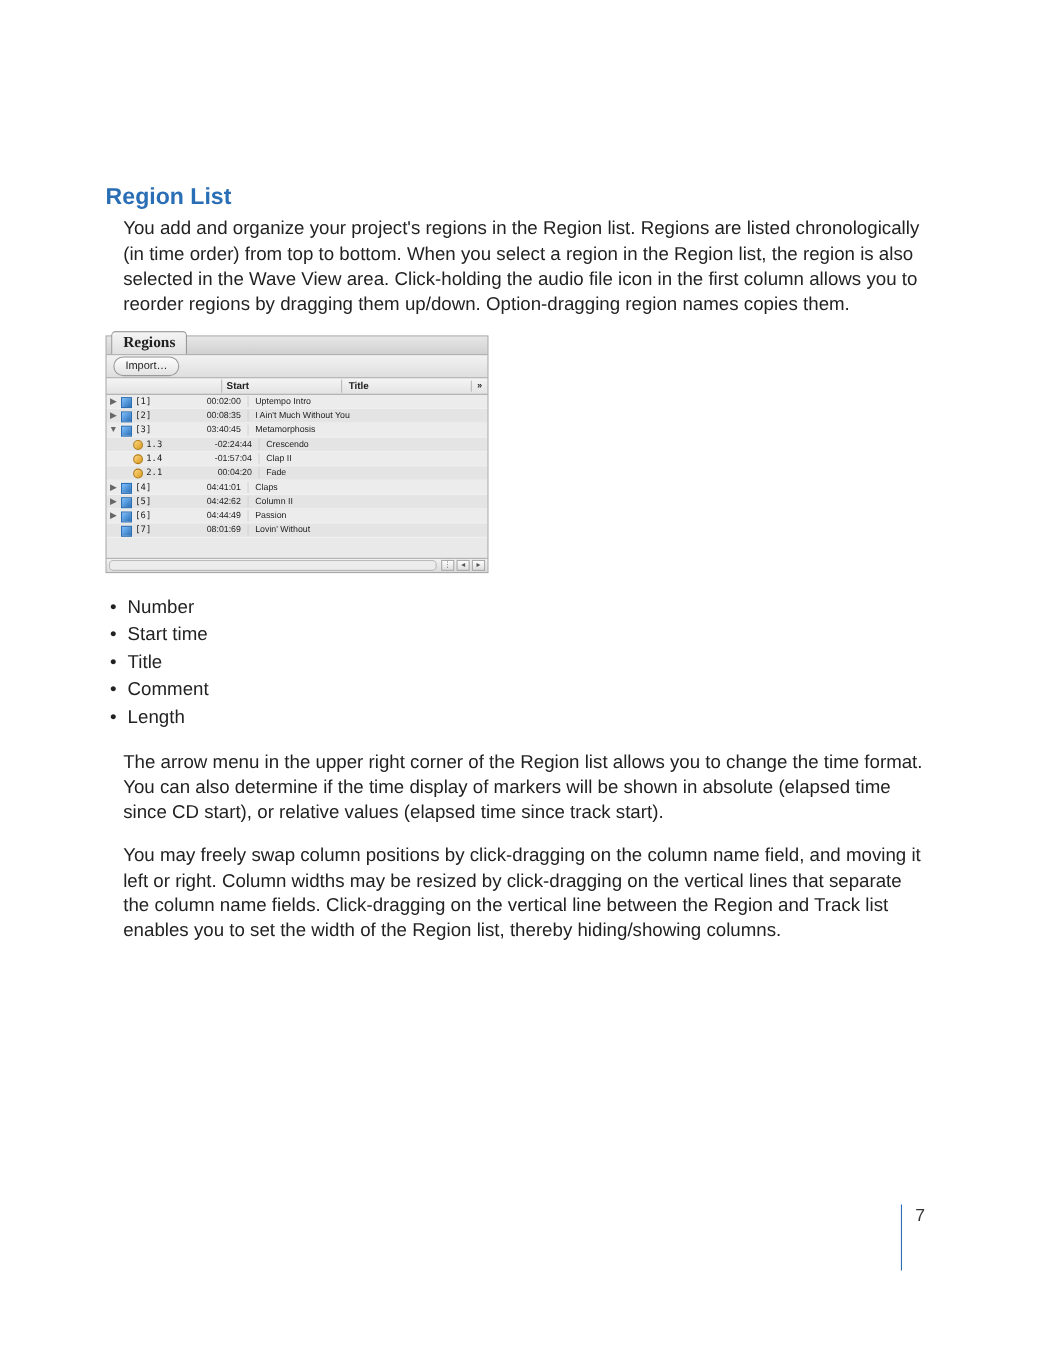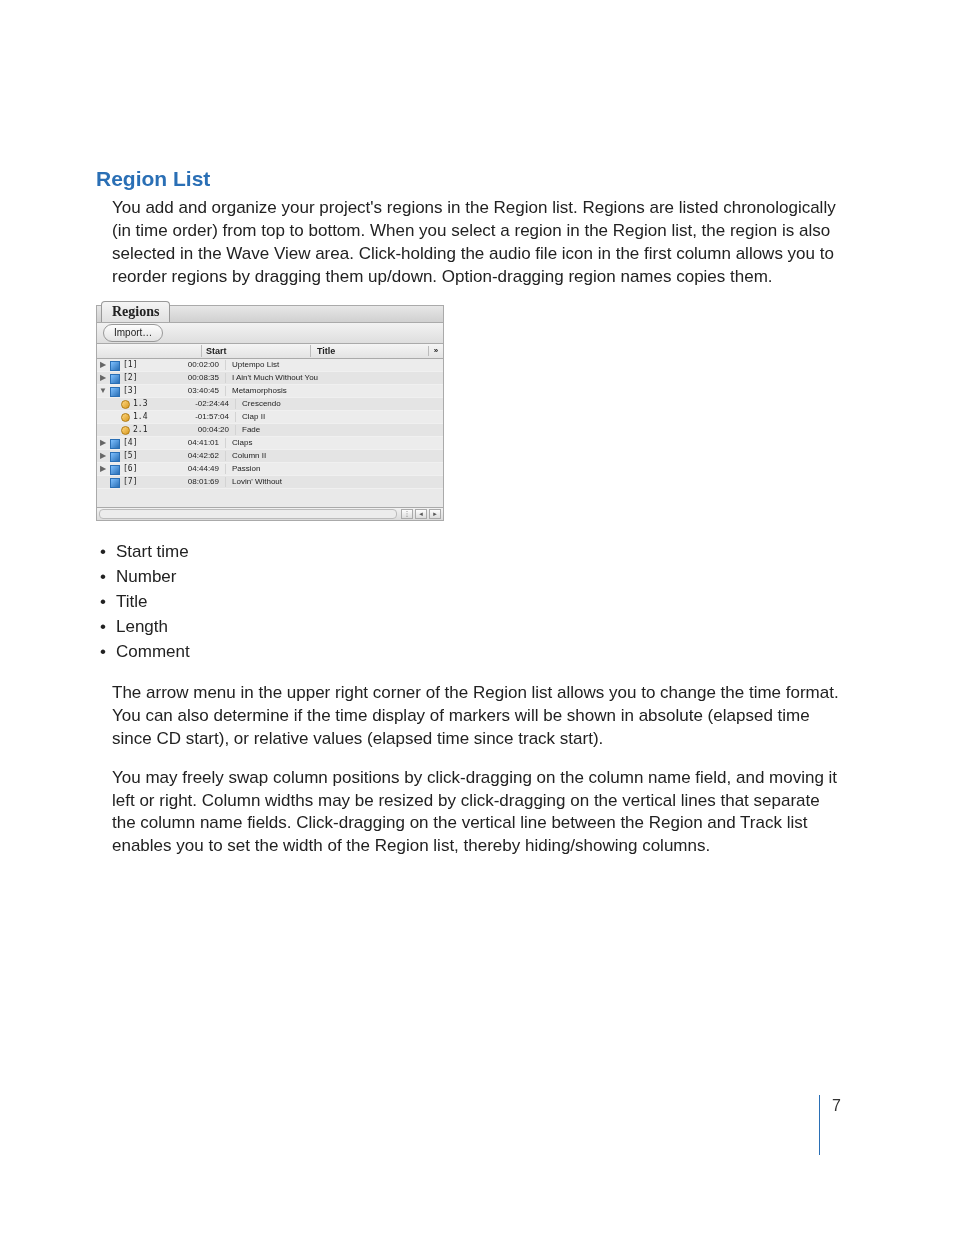--- a/index.html
+++ b/index.html
@@ -194,21 +194,21 @@
       <div class="hcol-start">Start</div>
       <div class="hcol-title">Title</div>
       <div class="hcol-arrow">»</div>
     </div>
     <div class="rows" id="panel-rows">
         <div class="row">
           <div class="cell-exp">▶</div>
           <div class="cell-icon"><span class="icon-audio"></span></div>
           <div class="cell-num">[1]</div>
           <div class="cell-start">00:02:00</div>
-          <div class="cell-title">Uptempo List</div>
+          <div class="cell-title">Uptempo Intro</div>
         </div>
         <div class="row">
           <div class="cell-exp">▶</div>
           <div class="cell-icon"><span class="icon-audio"></span></div>
           <div class="cell-num">[2]</div>
           <div class="cell-start">00:08:35</div>
           <div class="cell-title">I Ain't Much Without You</div>
         </div>
         <div class="row">
           <div class="cell-exp">▼</div>
@@ -269,24 +269,24 @@
       </div>
     <div class="scroll-footer">
       <div class="scroll-track"></div>
       <div class="scroll-btn">⋮</div>
       <div class="scroll-btn">◂</div>
       <div class="scroll-btn">▸</div>
     </div>
   </div>
 
   <ul class="bullets" id="bullets">
+      <li>Number</li>
       <li>Start time</li>
-      <li>Number</li>
       <li>Title</li>
+      <li>Comment</li>
       <li>Length</li>
-      <li>Comment</li>
     </ul>
 
   <p class="body">The arrow menu in the upper right corner of the Region list allows you to change the time format. You can also determine if the time display of markers will be shown in absolute (elapsed time since CD start), or relative values (elapsed time since track start).</p>
   <p class="body">You may freely swap column positions by click-dragging on the column name field, and moving it left or right. Column widths may be resized by click-dragging on the vertical lines that separate the column name fields. Click-dragging on the vertical line between the Region and Track list enables you to set the width of the Region list, thereby hiding/showing columns.</p>
 
   <div class="page-number">7</div>
 </div>
 
 </body></html>

